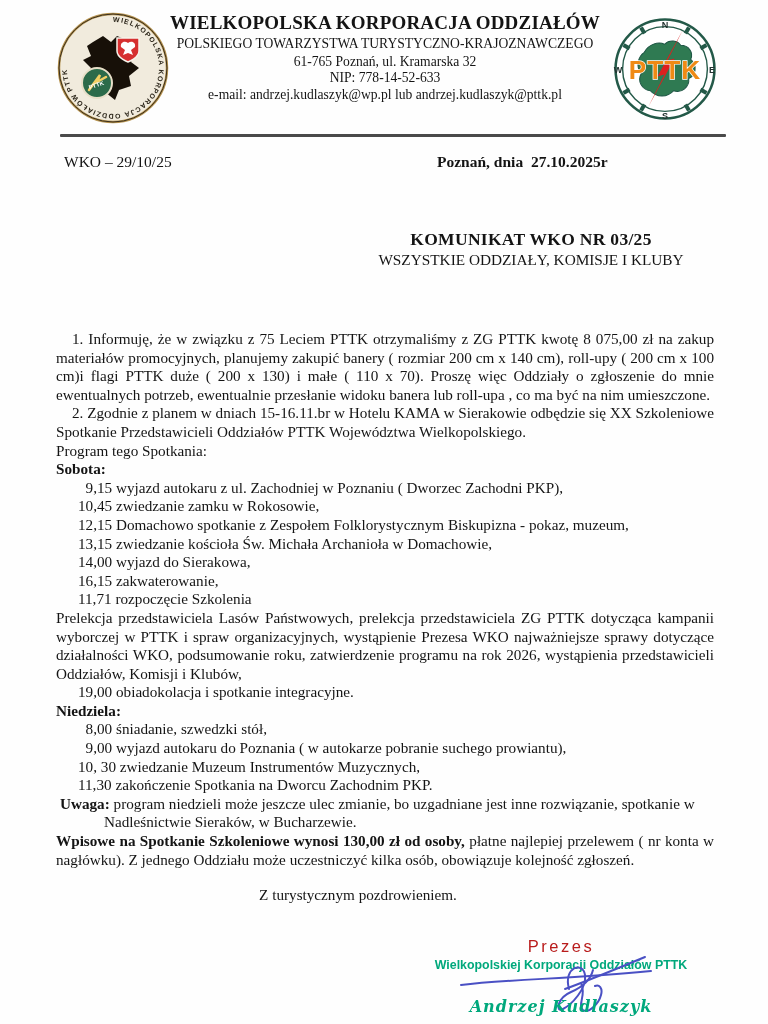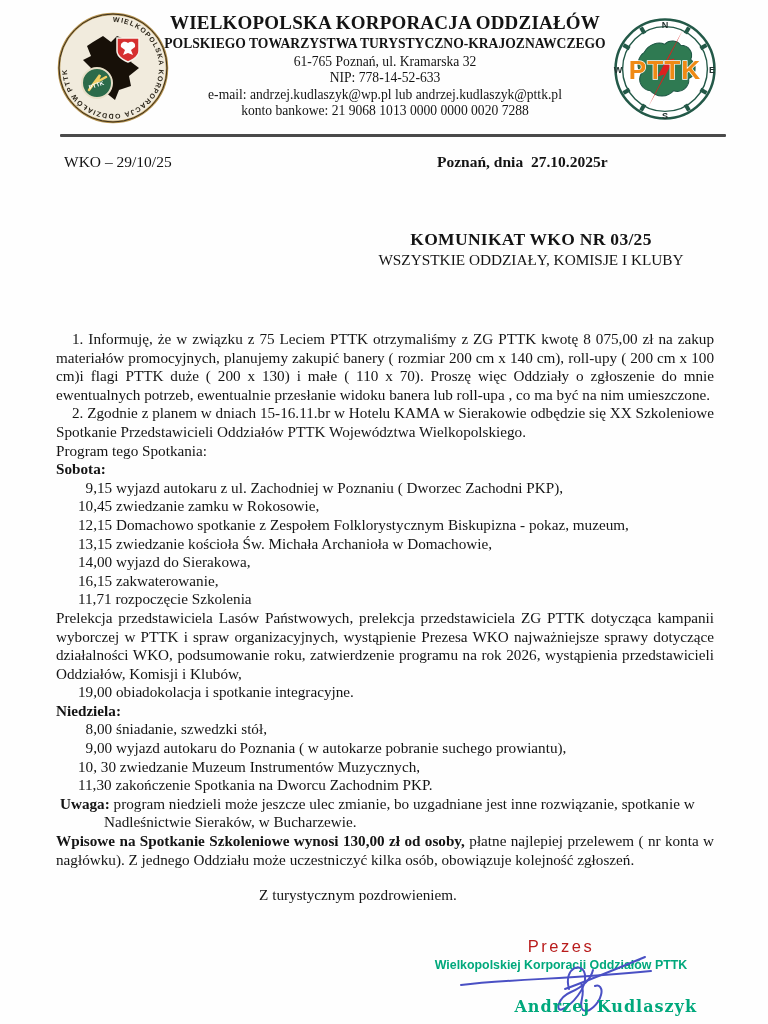--- a/index.html
+++ b/index.html
@@ -12,21 +12,21 @@
     color:#141414;
     overflow:hidden;
     margin:0 auto;
   }
   
   .letterhead{
     position:absolute;left:150px;top:12px;width:470px;
     text-align:center;line-height:1.18;
   }
   .lh-org{font-size:19px;font-weight:bold;letter-spacing:.2px;margin-bottom:2px;}
-  .lh-sub{font-size:13.6px;font-weight:bold;margin-bottom:2px;}
+  .lh-sub{font-size:13.6px;font-weight:normal;margin-bottom:2px;}
   .lh-line{font-size:13.6px;}
   .logo-left{position:absolute;left:57px;top:12px;}
   .logo-right{position:absolute;left:612px;top:16px;}
   .rule{
     position:absolute;left:60px;right:42px;top:134px;height:3px;
     background:#4a4a4a;border-radius:1px;
   }
   
   .refline{position:absolute;left:0;top:153px;width:100%;font-size:15.5px;}
   .ref-no{position:absolute;left:64px;}
@@ -51,21 +51,21 @@
   .note{padding-left:48px;text-indent:-44px;}
   .fee{margin-top:13px;}
   .closing{margin-top:17px;width:100%;text-align:center;position:relative;left:-27px;}
   
   .signature{position:absolute;left:425px;top:937px;width:272px;height:86px;text-align:center;}
   .sig-title{position:absolute;top:0;width:100%;font-family:"Liberation Sans",sans-serif;
     font-size:16.5px;letter-spacing:2.5px;color:#b91c1c;}
   .sig-org{position:absolute;top:21px;width:100%;font-family:"Liberation Sans",sans-serif;
     font-size:12.4px;font-weight:bold;color:#00a87c;}
   .sig-name{position:absolute;top:60px;width:100%;font-family:"DejaVu Serif",serif;
-    font-weight:bold;font-size:16px;color:#00a87c;letter-spacing:1px;text-align:right;}
+    font-style:italic;font-weight:bold;font-size:16px;color:#00a87c;letter-spacing:1px;}
   .sig-ink{position:absolute;left:28px;top:18px;}
 </style>
 </head>
 <body>
 
 <div class="page">
 
   <svg class="logo-left" width="112" height="112" viewBox="0 0 112 112">
     <circle cx="56" cy="56" r="54" fill="#f1ebdd" stroke="#b5924e" stroke-width="2.5"></circle>
     <circle cx="56" cy="56" r="54" fill="none" stroke="#3a2f1d" stroke-width="1"></circle>
@@ -86,21 +86,20 @@
       <text x="40" y="75" transform="rotate(-18 40 75)" text-anchor="middle" font-family="Liberation Sans, sans-serif" font-size="6" font-weight="bold" fill="#ffffff">PTTK</text>
     </g>
   </svg>
 
   <div class="letterhead">
     <div class="lh-org">WIELKOPOLSKA KORPORACJA ODDZIAŁÓW</div>
     <div class="lh-sub">POLSKIEGO TOWARZYSTWA TURYSTYCZNO-KRAJOZNAWCZEGO</div>
     <div class="lh-line">61-765 Poznań, ul. Kramarska 32</div>
     <div class="lh-line">NIP: 778-14-52-633</div>
     <div class="lh-line">e-mail: andrzej.kudlaszyk@wp.pl lub andrzej.kudlaszyk@pttk.pl</div>
-    <div class="lh-line">konto bankowe: 21 9068 1013 0000 0000 0020 7288</div>
   </div>
 
   <svg class="logo-right" width="106" height="106" viewBox="0 0 105 105">
     <circle cx="52.5" cy="52.5" r="49" fill="#ffffff" stroke="#235948" stroke-width="2.5"></circle>
     <circle cx="52.5" cy="52.5" r="42" fill="none" stroke="#235948" stroke-width="1.4"></circle>
     <g fill="#235948">
       <g transform="rotate(30 52.5 52.5)">
           <rect x="50.5" y="5" width="4" height="7"></rect>
         </g>
       <g transform="rotate(60 52.5 52.5)">

